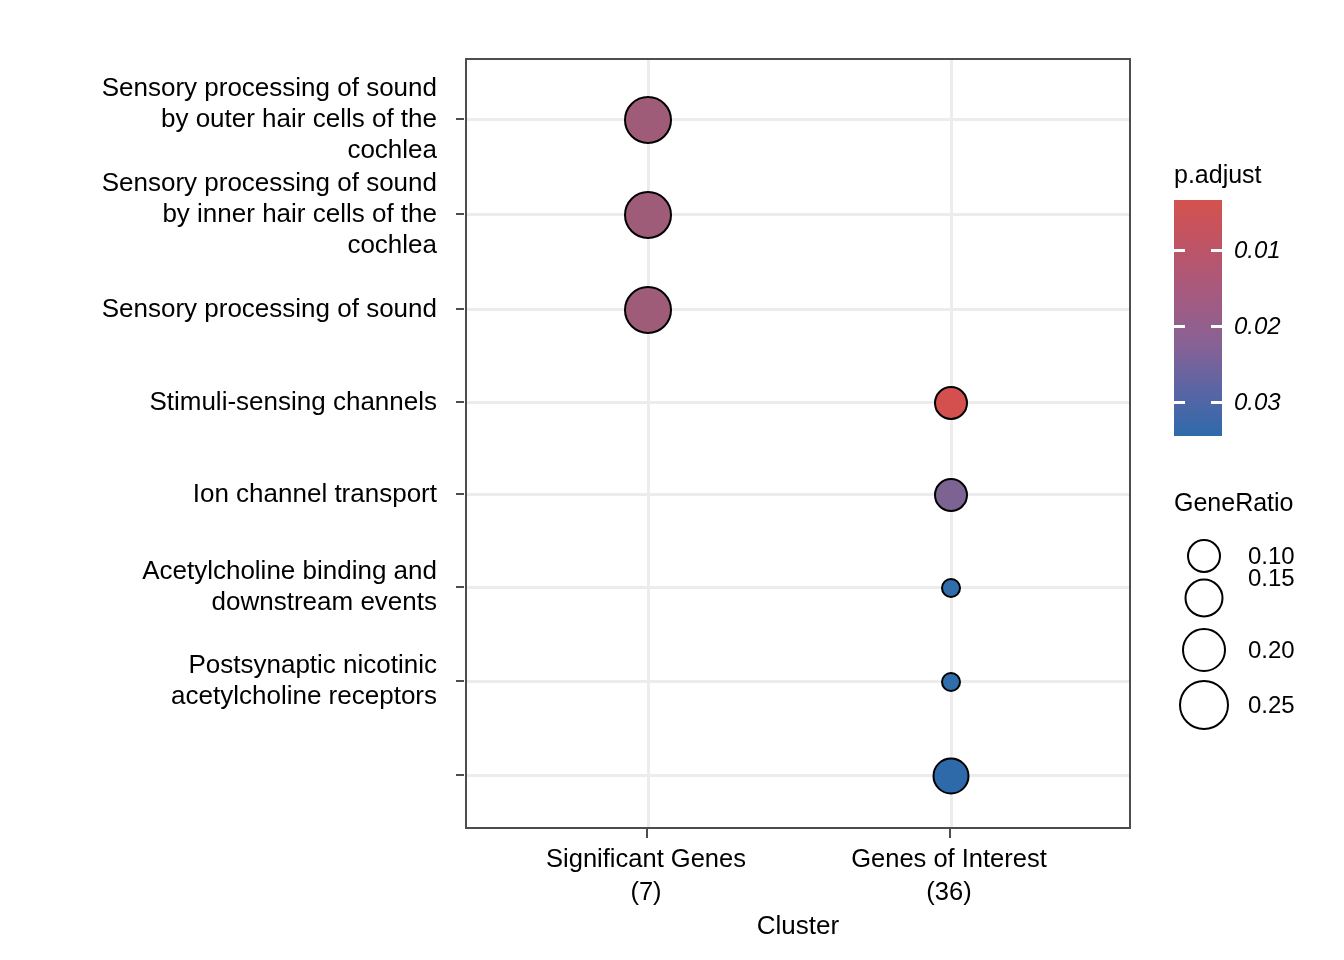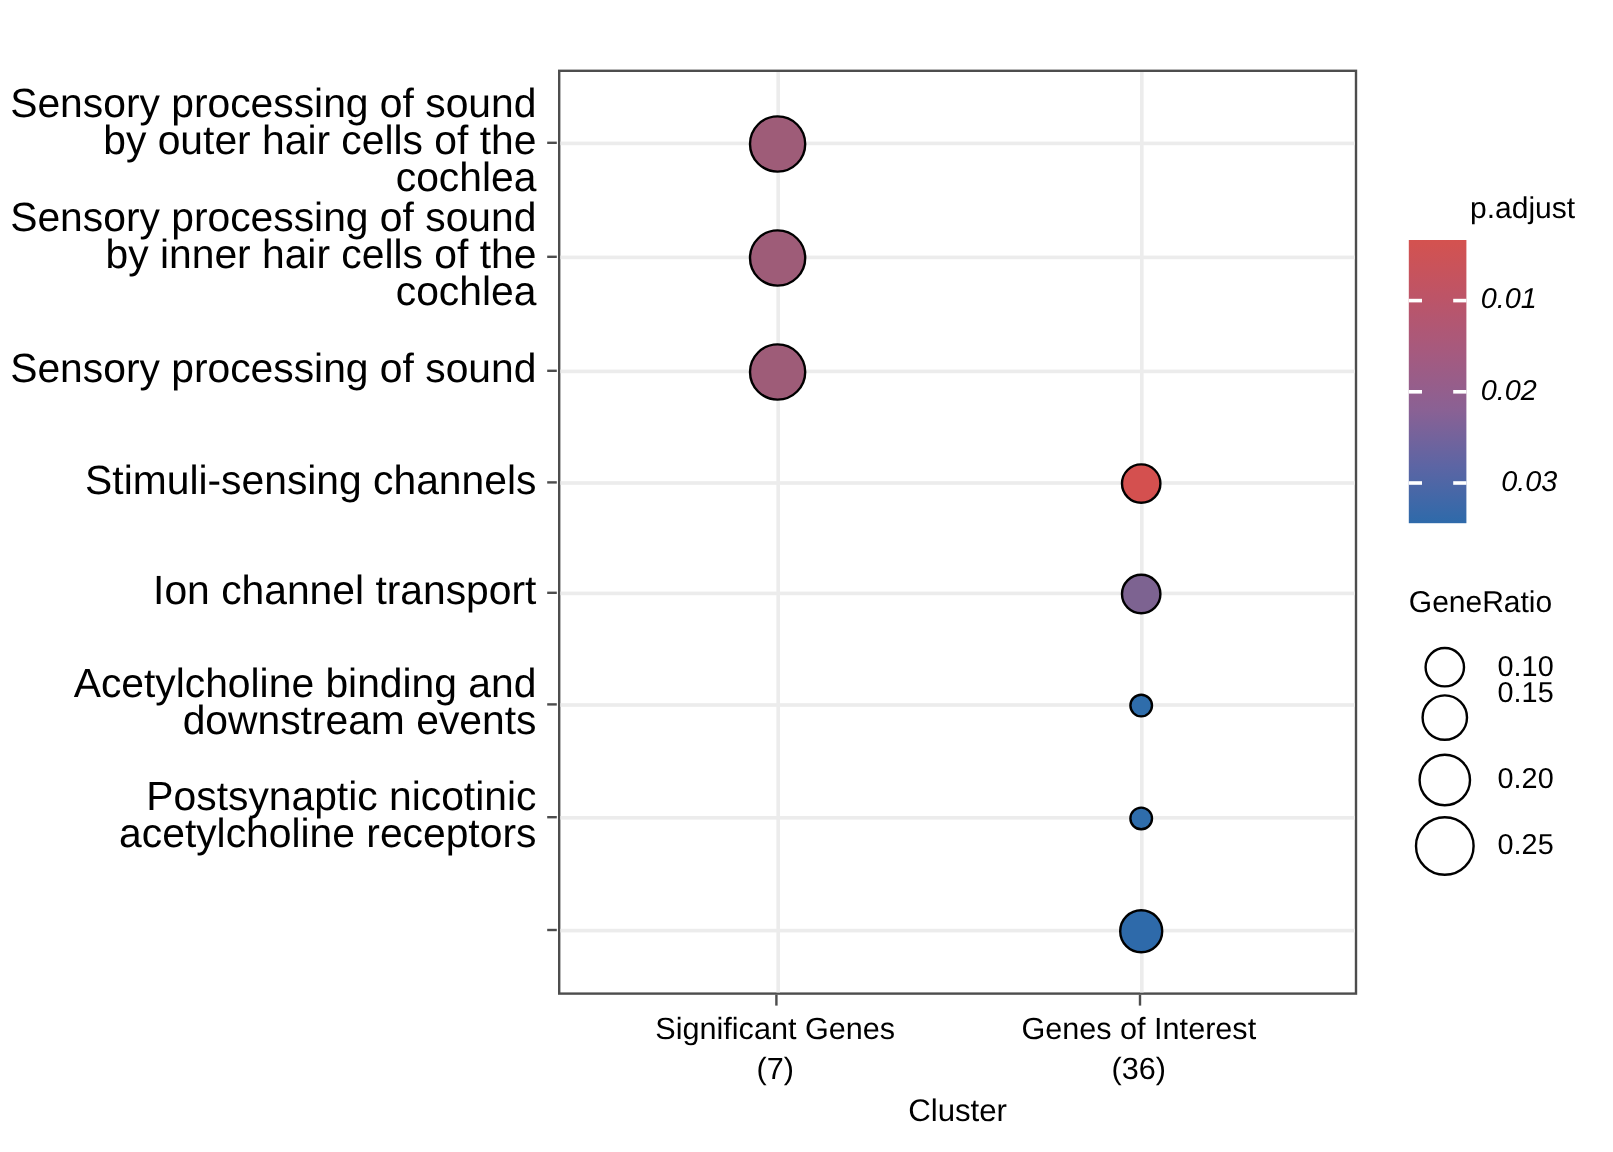--- a/index.html
+++ b/index.html
@@ -52,23 +52,23 @@
     position: absolute;
     border-radius: 50%;
     border: 2.5px solid #000000;
     box-sizing: border-box;
     transform: translate(-50%, -50%);
   }
 
   
   .ylab {
     position: absolute;
-    right: 8px;
+    right: 18px;
     text-align: right;
-    font-size: 34px;
+    font-size: 26px;
     line-height: 31px;
     color: #000000;
     white-space: pre-line;
     transform: translateY(-50%);
   }
   #yaxis {
     position: absolute;
     left: 0;
     top: 0;
     width: 455px;
@@ -105,21 +105,21 @@
     top: 910px;
     left: 465px;
     width: 666px;
     text-align: center;
     font-size: 26px;
   }
 
   
   #legend-color-title {
     position: absolute;
-    left: 1225px;
+    left: 1174px;
     top: 160px;
     font-size: 25px;
   }
   #colorbar {
     position: absolute;
     left: 1174px;
     top: 200px;
     width: 48px;
     height: 236px;
   }
@@ -227,21 +227,21 @@
   <div id="colorbar" style="background: linear-gradient(to bottom, #d4524f 0%, #bd5467 20%, #a55a7f 40%, #8a6194 60%, #5c65a4 80%, #2e6aaa 100%);">
     <div class="cb-tick left" style="top:49px;"></div>
     <div class="cb-tick right" style="top:49px;"></div>
     <div class="cb-tick left" style="top:125px;"></div>
     <div class="cb-tick right" style="top:125px;"></div>
     <div class="cb-tick left" style="top:201px;"></div>
     <div class="cb-tick right" style="top:201px;"></div>
   </div>
   <div class="cb-label" style="top:250px;">0.01</div>
   <div class="cb-label" style="top:326px;">0.02</div>
-  <div class="cb-label" style="top:402px;margin-left:17px;">0.03</div>
+  <div class="cb-label" style="top:402px;">0.03</div>
 
   <div id="legend-size-title">GeneRatio</div>
 
   <div class="size-circle" style="left:1204px; top:556px; width:34px; height:34px;"></div>
   <div class="size-circle" style="left:1204px; top:598px; width:39px; height:39px;"></div>
   <div class="size-circle" style="left:1204px; top:650px; width:44px; height:44px;"></div>
   <div class="size-circle" style="left:1204px; top:705px; width:50px; height:50px;"></div>
 
   <div class="size-label" style="top:556px;">0.10</div>
   <div class="size-label" style="top:578px;">0.15</div>

